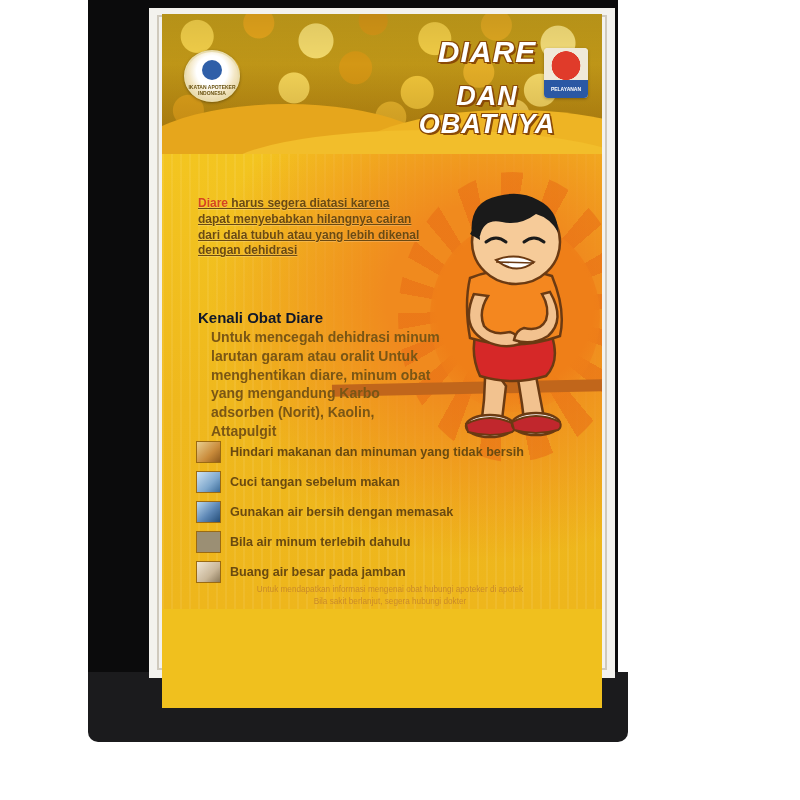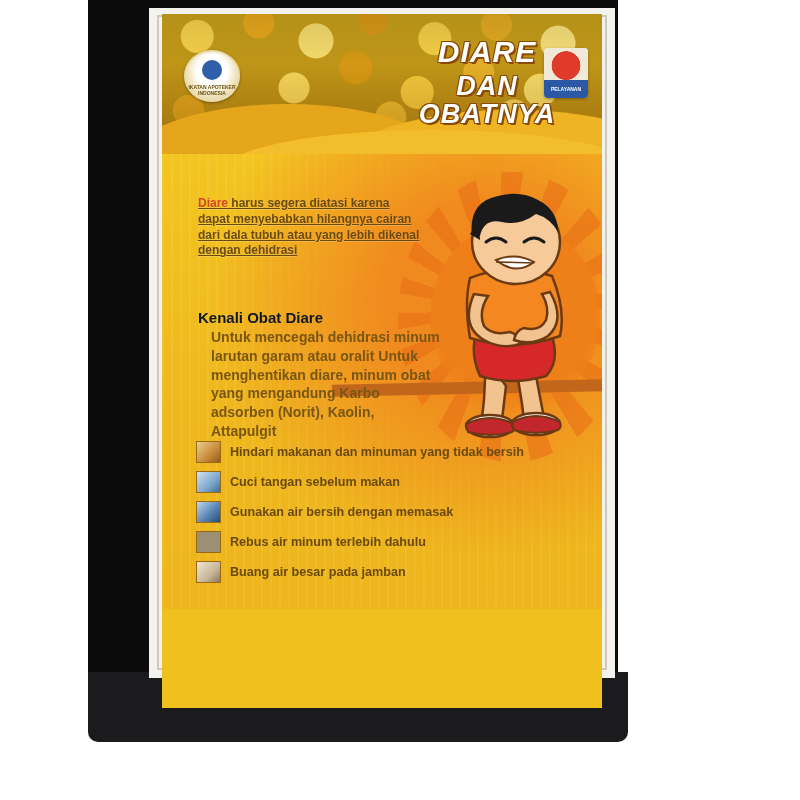--- a/index.html
+++ b/index.html
@@ -175,21 +175,21 @@
   }
   .title-1, .title-2 {
     color: #fff;
     font-weight: bold;
     font-style: italic;
     letter-spacing: 1px;
     text-shadow: 2px 2px 0 #8a4a06, -1px -1px 0 #8a4a06, 1px -1px 0 #8a4a06, -1px 1px 0 #8a4a06;
     line-height: 1.05;
   }
   .title-1 { font-size: 30px; }
-  .title-2 { font-size: 27px; margin-top: 4px; }
+  .title-2 { font-size: 27px; margin-top: 14px; }
 
   .logo-left {
     position: absolute;
     left: 22px; top: 36px;
     width: 52px; height: 48px;
     border-radius: 50%;
     background: radial-gradient(circle at 50% 40%, #ffffff 0 40%, #f3e6c2 60%, #d9c58a 100%);
     border: 2px solid #e8dcae;
     box-shadow: 0 1px 3px rgba(0,0,0,.35);
   }
@@ -427,24 +427,28 @@
       <div class="tip">
         <div class="tip-icon ic2"></div>
         <div class="tip-text">Cuci tangan sebelum makan</div>
       </div>
       <div class="tip">
         <div class="tip-icon ic3"></div>
         <div class="tip-text">Gunakan air bersih dengan memasak</div>
       </div>
       <div class="tip">
         <div class="tip-icon ic4"></div>
-        <div class="tip-text">Rebus air minum terlebih dahulu</div>
+        <div class="tip-text">Bila air minum terlebih dahulu</div>
       </div>
       <div class="tip">
         <div class="tip-icon ic5"></div>
         <div class="tip-text">Buang air besar pada jamban</div>
       </div>
     </div>
 
+    <div class="fine">
+      <div>Untuk mendapatkan informasi mengenai obat hubungi apoteker di apotek</div>
+      <div>Bila sakit berlanjut, segera hubungi dokter</div>
+    </div>
 
 
   </div>
 </div>
 
 </body></html>

